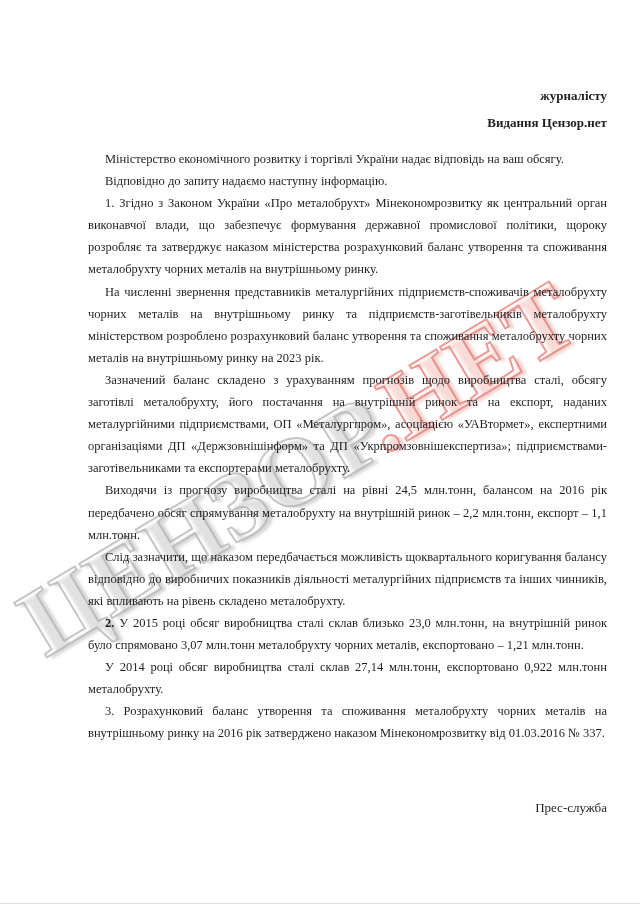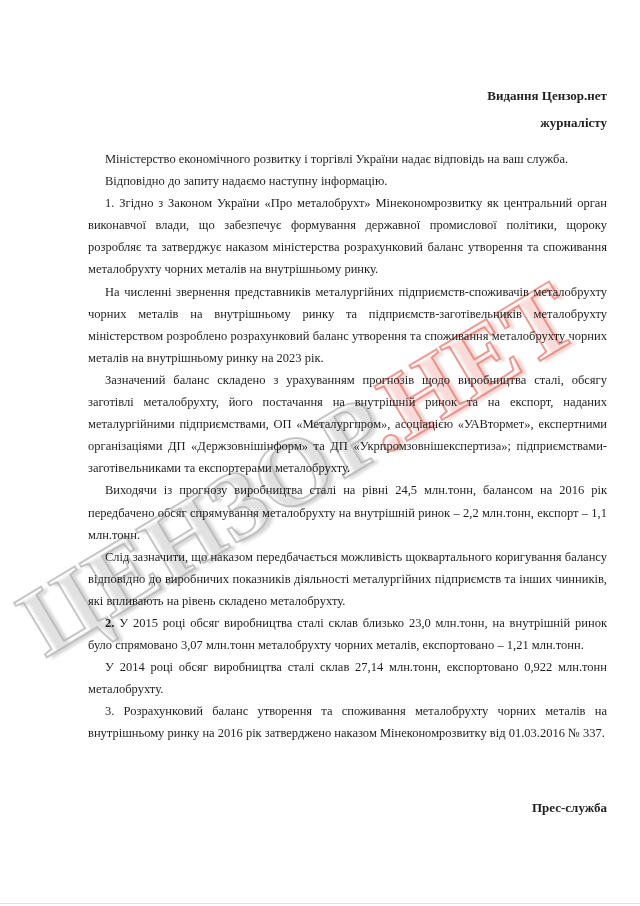--- a/index.html
+++ b/index.html
@@ -27,21 +27,21 @@
     font-size: 12.5px;
     line-height: 22.1px;
     text-align: justify;
     z-index: 2;
   }
   .doc-body p { margin: 0; text-indent: 17px; }
   .signature {
     position: absolute;
     top: 794px; left: 88px; width: 519px;
     text-align: right;
-    font-weight: bold;
+    font-weight: normal;
     font-size: 13px;
     line-height: 27px;
     z-index: 2;
   }
   .watermark {
     position: absolute;
     left: -22px; top: 396px;
     width: 710px; height: 104px;
     line-height: 104px;
     transform: rotate(-31deg);
@@ -75,26 +75,26 @@
 </head>
 <body>
 
 <div class="page">
 
   <div class="watermark">
     <span class="wm-gray">ЦЕНЗОР</span><span class="wm-red">.НЕТ</span>
   </div>
 
   <div class="recipient">
+    <div>журналісту</div>
     <div>Видання Цензор.нет</div>
-    <div>журналісту</div>
   </div>
 
   <div class="doc-body">
-      <p>Міністерство економічного розвитку і торгівлі України надає відповідь на ваш служба.</p>
+      <p>Міністерство економічного розвитку і торгівлі України надає відповідь на ваш обсягу.</p>
       <p>Відповідно до запиту надаємо наступну інформацію.</p>
       <p>1. Згідно з Законом України «Про металобрухт» Мінекономрозвитку як центральний орган виконавчої влади, що забезпечує формування державної промислової політики, щороку розробляє та затверджує наказом міністерства розрахунковий баланс утворення та споживання металобрухту чорних металів на внутрішньому ринку.</p>
       <p>На численні звернення представників металургійних підприємств-споживачів металобрухту чорних металів на внутрішньому ринку та підприємств-заготівельників металобрухту міністерством розроблено розрахунковий баланс утворення та споживання металобрухту чорних металів на внутрішньому ринку на 2023 рік.</p>
       <p>Зазначений баланс складено з урахуванням прогнозів щодо виробництва сталі, обсягу заготівлі металобрухту, його постачання на внутрішній ринок та на експорт, наданих металургійними підприємствами, ОП «Металургпром», асоціацією «УАВтормет», експертними організаціями ДП «Держзовнішінформ» та ДП «Укрпромзовнішекспертиза»; підприємствами-заготівельниками та експортерами металобрухту.</p>
       <p>Виходячи із прогнозу виробництва сталі на рівні 24,5 млн.тонн, балансом на 2016 рік передбачено обсяг спрямування металобрухту на внутрішній ринок – 2,2 млн.тонн, експорт – 1,1 млн.тонн.</p>
       <p>Слід зазначити, що наказом передбачається можливість щоквартального коригування балансу відповідно до виробничих показників діяльності металургійних підприємств та інших чинників, які впливають на рівень складено металобрухту.</p>
       <p><b>2.</b> У 2015 році обсяг виробництва сталі склав близько 23,0 млн.тонн, на внутрішній ринок було спрямовано 3,07 млн.тонн металобрухту чорних металів, експортовано – 1,21 млн.тонн.</p>
       <p>У 2014 році обсяг виробництва сталі склав 27,14 млн.тонн, експортовано 0,922 млн.тонн металобрухту.</p>
       <p>3. Розрахунковий баланс утворення та споживання металобрухту чорних металів на внутрішньому ринку на 2016 рік затверджено наказом Мінекономрозвитку від 01.03.2016 № 337.</p>
     </div>

